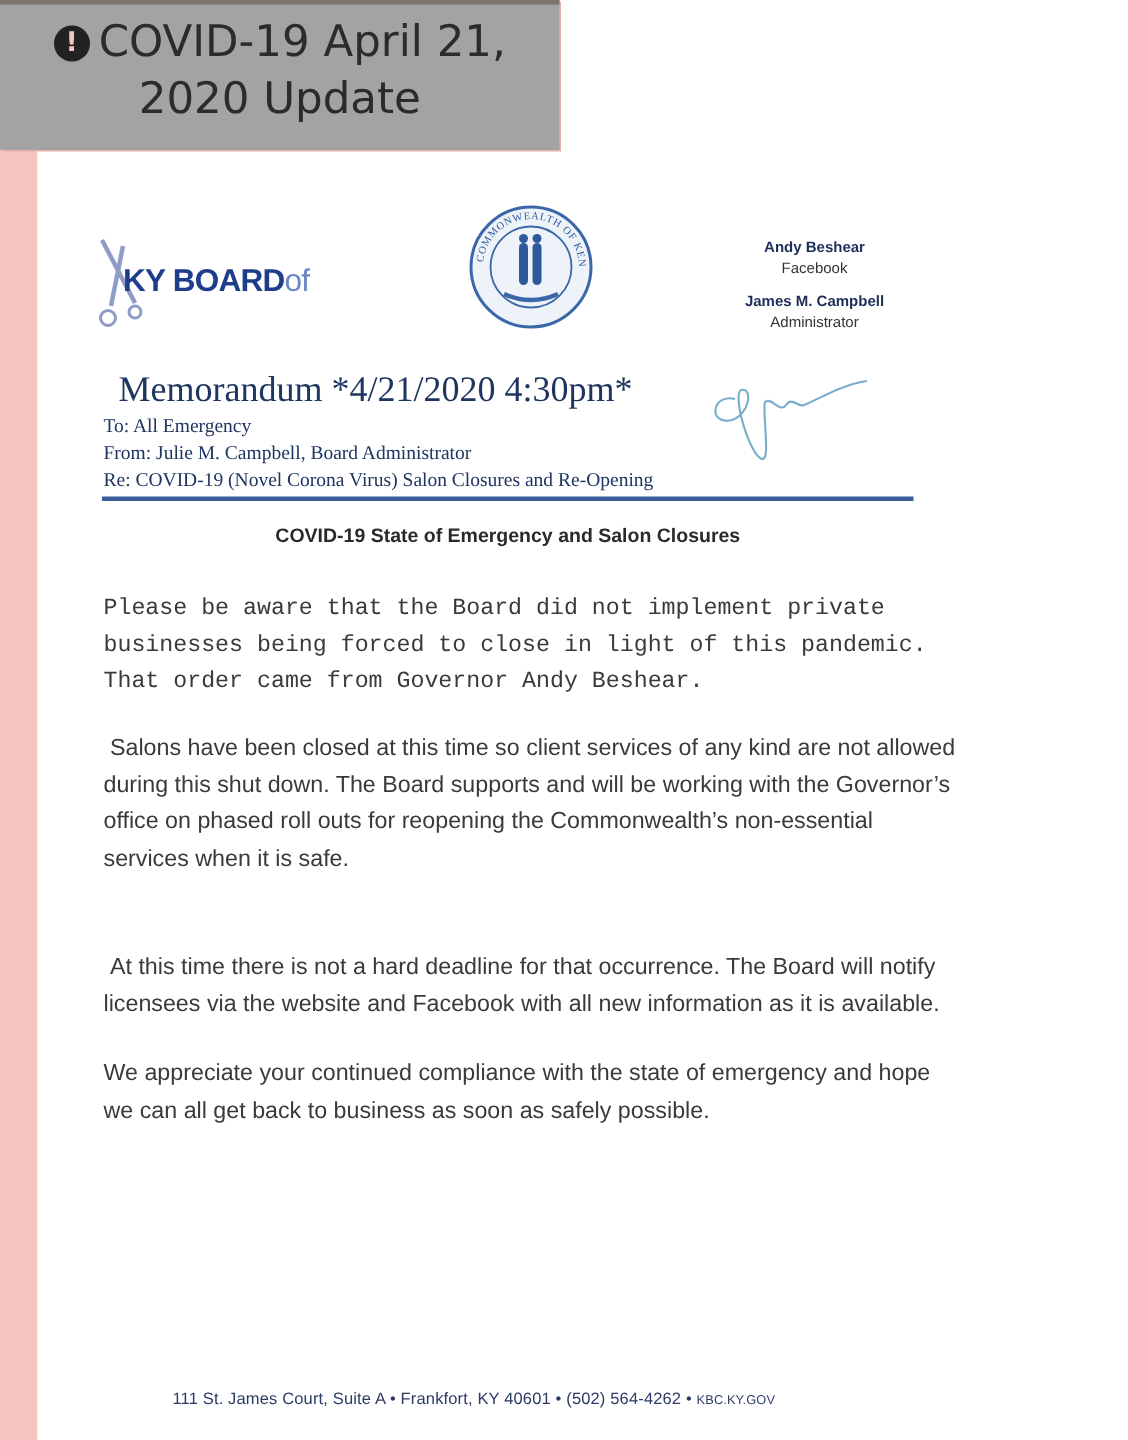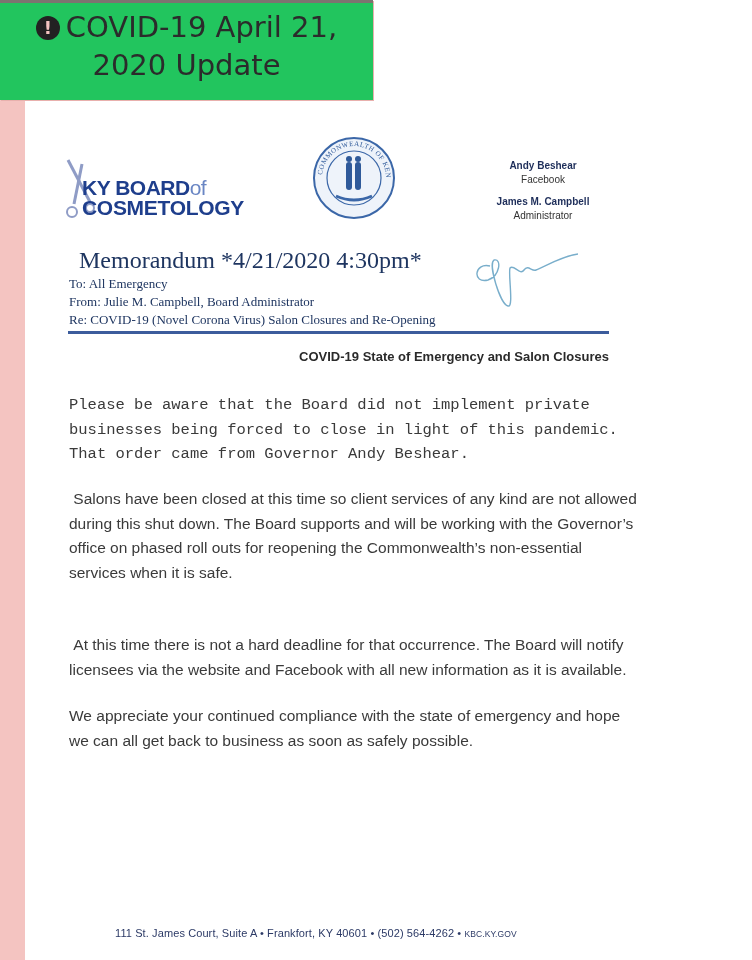--- a/index.html
+++ b/index.html
@@ -1,18 +1,18 @@
 <!DOCTYPE html>
 <html><head>
 <meta charset="utf-8">
 <style>
   html, body { margin:0; padding:0; }
   body { width:752px; height:960px; position:relative; overflow:hidden; background:#ffffff; font-family:"Liberation Sans", sans-serif; }
   .left-strip { position:absolute; left:0; top:0; width:25px; height:960px; background:#f4c4c1; }
-  .title-box { position:absolute; left:0; top:0; width:373px; height:100px; background:#22c55e; box-shadow: 1px 1px 0 #e8b0ad; }
+  .title-box { position:absolute; left:0; top:0; width:373px; height:100px; background:#a3a3a3; box-shadow: 1px 1px 0 #e8b0ad; }
   .title-box .topline { position:absolute; left:0; top:0; width:373px; height:3px; background:#7d7470; }
   .title-text { position:absolute; left:0; top:8px; width:373px; text-align:center; font-family:"DejaVu Sans", sans-serif; font-size:29px; line-height:38px; color:#2b2b2b; }
   .title-text .alert { display:inline-block; width:24px; height:24px; border-radius:50%; background:#222; color:#f4c4c1; font-size:18px; line-height:24px; text-align:center; font-weight:bold; vertical-align:3px; margin-right:6px; }
   .doc { position:absolute; left:25px; top:100px; width:727px; height:860px; background:#fff; }
 
   .logo { position:absolute; left:62px; top:158px; width:210px; height:64px; }
   .logo-line1 { position:absolute; left:20px; top:18px; font-size:21px; font-weight:bold; color:#1e3e8c; letter-spacing:-0.5px; white-space:nowrap; }
   .logo-line1 .of { font-weight:normal; color:#6a86c4;margin-top:16px; }
   .logo-line2 { position:absolute; left:20px; top:38px; font-size:21px; font-weight:bold; color:#1e3e8c; letter-spacing:-0.3px; white-space:nowrap; }
   .scissors { position:absolute; left:0; top:0; width:40px; height:64px; }
@@ -20,21 +20,21 @@
   .seal { position:absolute; left:306px; top:136px; width:96px; height:84px; }
 
   .officials { position:absolute; left:478px; top:159px; width:130px; text-align:center; font-size:10px; color:#333; line-height:14px; }
   .officials .name { font-weight:bold; color:#1e2e5a; }
   .officials .gap { height:8px; }
 
   .memo-title { position:absolute; left:79px; top:247px; font-family:"Liberation Serif", serif; font-size:24px; color:#1e3560; white-space:nowrap; }
   .memo-line { position:absolute; left:69px; font-family:"Liberation Serif", serif; font-size:13px; color:#1e3560; white-space:nowrap; }
   .signature { position:absolute; left:472px; top:244px; width:110px; height:68px; }
   .rule { position:absolute; left:68px; top:331px; width:541px; height:3px; background:#3c5c9c; }
-  .subhead { position:absolute; left:68px; top:349px; width:541px; text-align:right; font-size:13px; font-weight:bold; color:#2a2a2a; }
+  .subhead { position:absolute; left:68px; top:349px; width:541px; text-align:center; font-size:13px; font-weight:bold; color:#2a2a2a; }
   .para { position:absolute; left:69px; width:570px; font-size:15.5px; line-height:24.5px; color:#3a3a3a; }
   .footer { position:absolute; left:115px; top:927px; font-size:11px; color:#2c3a66; white-space:nowrap; letter-spacing:0.1px; }
   .footer .sm { font-size:8.5px; }
 </style>
 </head>
 <body>
 
 <div class="left-strip"></div>
 <div class="doc"></div>
 
@@ -47,21 +47,20 @@
 </div>
 
 <div class="logo">
   <svg class="scissors" viewBox="0 0 40 64">
     <line x1="6" y1="2" x2="28" y2="44" stroke="#8f9cc6" stroke-width="3"></line>
     <line x1="20" y1="6" x2="12" y2="46" stroke="#8f9cc6" stroke-width="3"></line>
     <circle cx="10" cy="54" r="5" fill="none" stroke="#8f9cc6" stroke-width="2"></circle>
     <circle cx="28" cy="50" r="4" fill="none" stroke="#8f9cc6" stroke-width="2"></circle>
   </svg>
   <div class="logo-line1"><span>KY BOARD</span><span class="of">of</span></div>
-  <div class="logo-line2">COSMETOLOGY</div>
 </div>
 
 <svg class="seal" viewBox="0 0 96 84">
   <defs>
     <path id="sealArc" d="M 16 42 A 32 32 0 1 1 80 42"></path>
   </defs>
   <ellipse cx="48" cy="42" rx="40" ry="40" fill="#eef3fa" stroke="#3b67a8" stroke-width="2"></ellipse>
   <ellipse cx="48" cy="42" rx="27" ry="27" fill="none" stroke="#3b67a8" stroke-width="1.2"></ellipse>
   <text font-size="7" fill="#2f5a9a" font-family="Liberation Serif, serif" letter-spacing="0.5"><textPath href="#sealArc" startOffset="3%">COMMONWEALTH OF KENTUCKY</textPath></text>
   <rect x="40" y="26" width="6" height="28" rx="3" fill="#2f5a9a"></rect>

